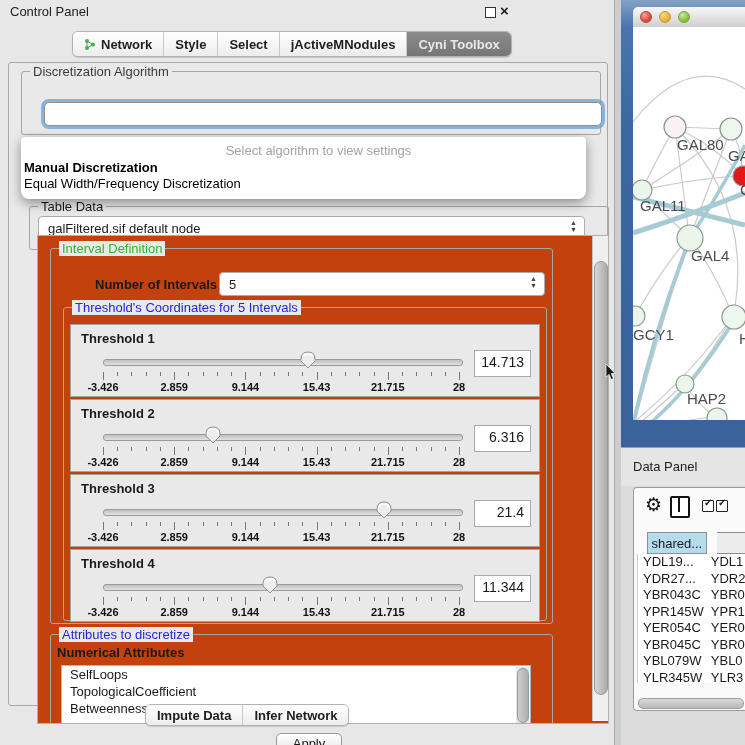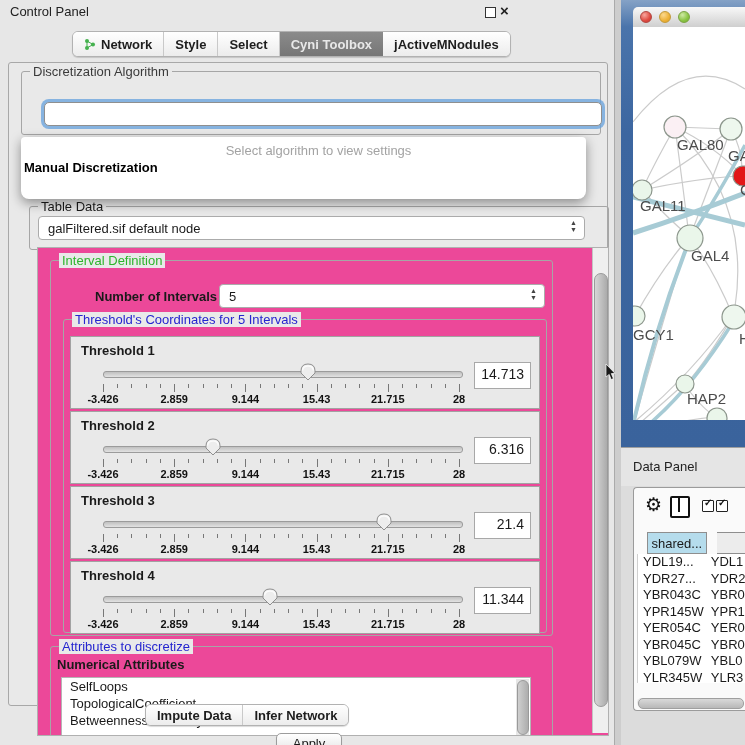--- a/index.html
+++ b/index.html
@@ -41,21 +41,21 @@
   #algo-popup .opt{padding:0 2px 0 3px;height:16px;line-height:16px;font-size:13px;color:#000;}
   #algo-popup .opt.b{font-weight:bold;}
 
   #tabledata-group{left:20px;top:143px;width:578px;height:42px;}
   .combo{position:absolute;background:#fff;border:1px solid #ababab;border-radius:4px;
          font-size:13px;display:flex;align-items:center;padding-left:9px;box-sizing:border-box;}
   .combo .arrows{position:absolute;right:7px;top:2px;display:flex;flex-direction:column;line-height:7px;
                  font-size:7px;color:#444;}
   #tabledata-combo{left:8px;top:9px;width:547px;height:24px;}
 
-  #scrollpane{left:28px;top:184px;width:570px;height:487px;border:1px solid #b0b0b0;background:#ec4899;overflow:hidden;}
+  #scrollpane{left:28px;top:172px;width:570px;height:487px;border:1px solid #b0b0b0;background:#c2410c;overflow:hidden;}
   #vscroll{position:absolute;right:0;top:0;width:15px;height:485px;background:#efefef;border-left:1px solid #c4c4c4;}
   #vscroll .thumb{position:absolute;left:1px;top:25px;width:12px;height:432px;border:1px solid #9a9a9a;border-radius:7px;
                   background:linear-gradient(90deg,#d6d6d6,#ababab);}
 
   #interval-group{left:12px;top:12px;width:501px;height:374px;}
   #noi-label{left:44px;top:28px;font-weight:bold;}
   #noi-combo{left:168px;top:23px;width:326px;height:24px;}
 
   #thr-group{left:12px;top:58px;width:482px;height:312px;}
   .th-box{position:absolute;left:6px;width:468px;height:71px;border:1px solid #a2a2a2;background:#e9e9e9;}
@@ -140,25 +140,25 @@
           <circle cx="9" cy="6.5" r="2" fill="#45b14f"></circle>
       </svg>
       <span>Network</span>
     </div>
     <div class="seg">
         <span>Style</span>
       </div>
     <div class="seg">
         <span>Select</span>
       </div>
+    <div class="seg">
+        <span>jActiveMNodules</span>
+      </div>
     <div class="seg sel">
         <span>Cyni Toolbox</span>
-      </div>
-    <div class="seg">
-        <span>jActiveMNodules</span>
       </div>
   </div>
 
   <div id="content-box" class="abs">
 
     <div id="algo-group" class="group">
       <span class="gtitle" style="color:#3a3a3a;">Discretization Algorithm</span>
       <div id="algo-combo" class="abs"></div>
     </div>
 
@@ -169,20 +169,21 @@
         <span class="arrows">
             <span>▲</span>
             <span>▼</span>
           </span>
       </div>
     </div>
 
     <div id="algo-popup" class="abs">
       <div class="prompt">Select algorithm to view settings</div>
       <div class="opt b">Manual Discretization</div>
+      <div class="opt">Equal Width/Frequency Discretization</div>
     </div>
 
     <div id="scrollpane" class="abs">
 
       <div id="interval-group" class="group">
         <span class="gtitle" style="color:#2db52d;">Interval Definition</span>
         <span id="noi-label" class="abs">Number of Intervals</span>
         <div id="noi-combo" class="combo">
           <span>5</span>
           <span class="arrows">

